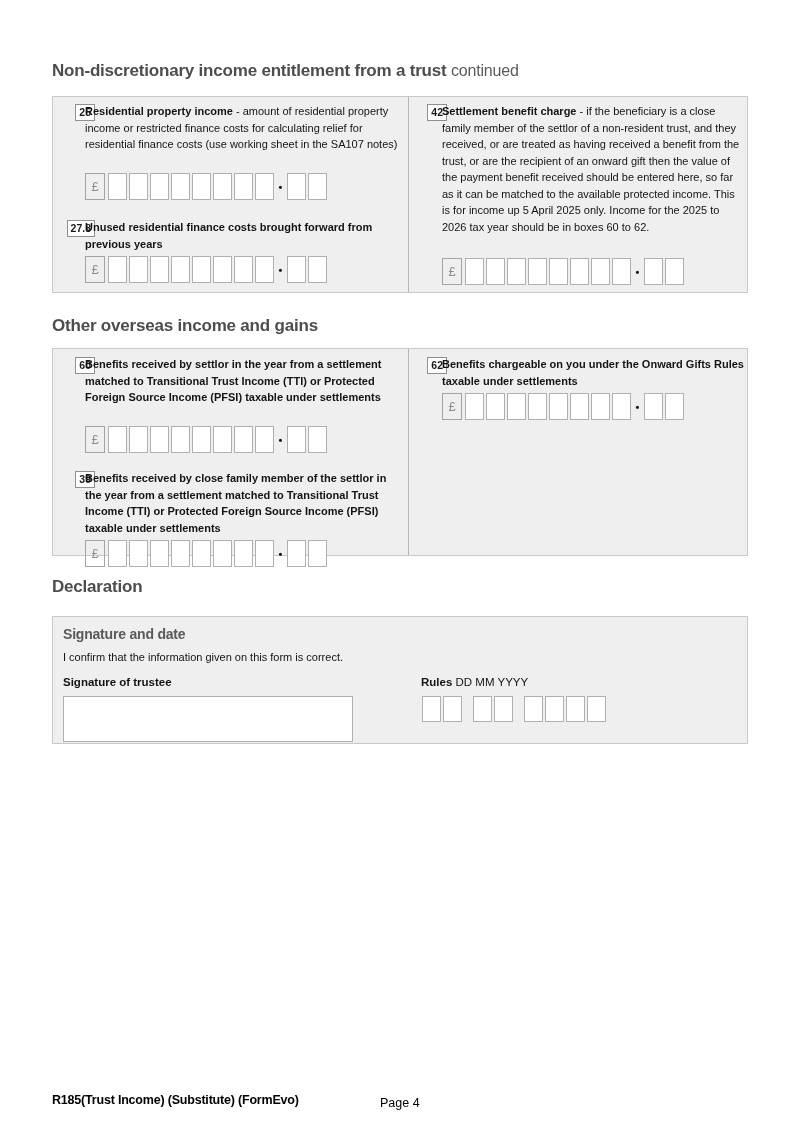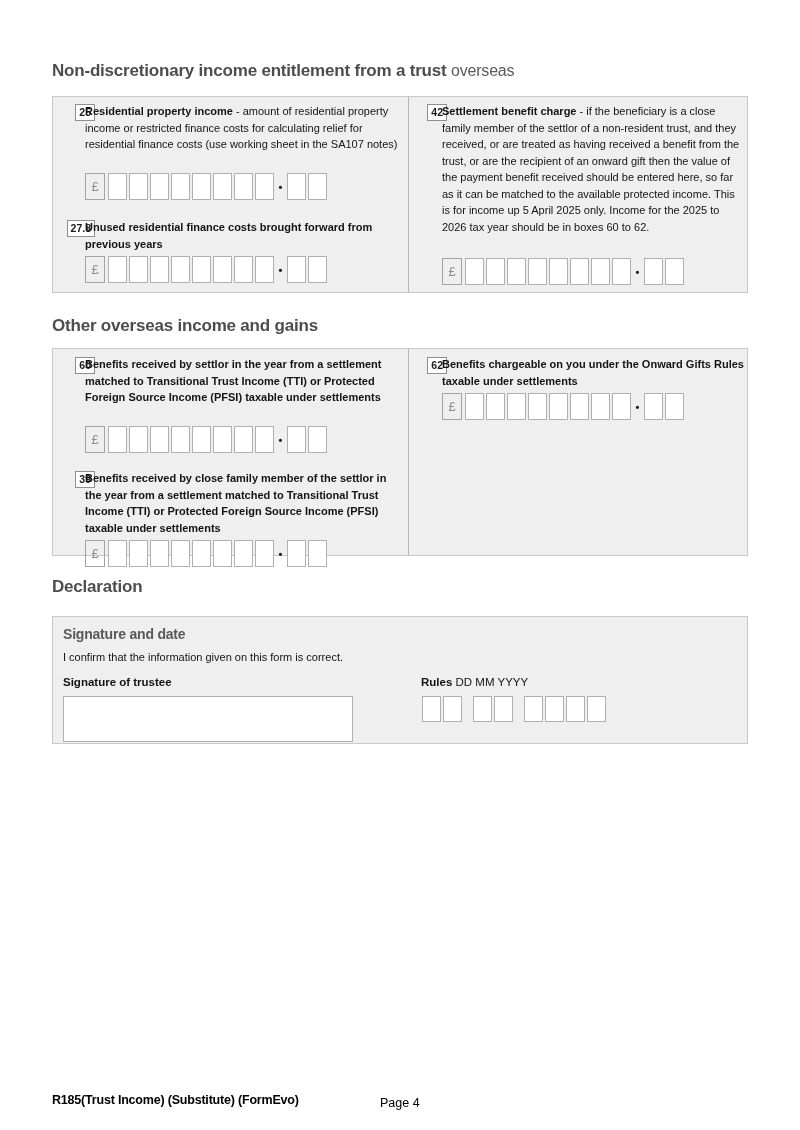--- a/index.html
+++ b/index.html
@@ -43,21 +43,21 @@
   .footer-left { position:absolute; left:52px; top:1093px; font-size:12.5px; font-weight:bold; color:#000000; letter-spacing:-0.2px; }
   .footer-page { position:absolute; left:380px; top:1096px; font-size:12.5px; color:#000000; }
 </style>
 </head>
 <body>
 
 <div class="page">
 
   <div class="sec-title" style="top:59px;">
     <span>Non-discretionary income entitlement from a trust</span>
-    <span class="suffix">overseas</span>
+    <span class="suffix">continued</span>
   </div>
 
   <div class="panel" style="top:96px; height:197px;">
     <div class="divider"></div>
 
     <div class="badge-slot" style="left:0px; top:7px;">
       <span class="badge">25</span>
     </div>
     <div class="flabel" style="left:32px; top:6px; width:318px;">
       <span class="b">Residential property income</span><span> - amount of residential property income or restricted finance costs for calculating relief for residential finance costs (use working sheet in the SA107 notes)</span>

